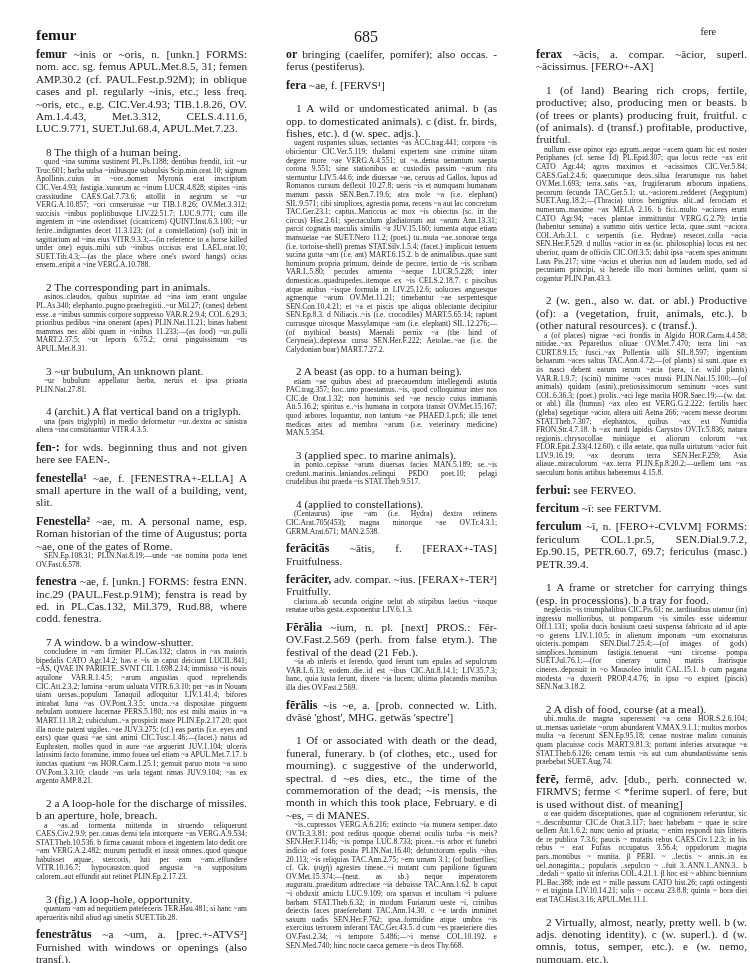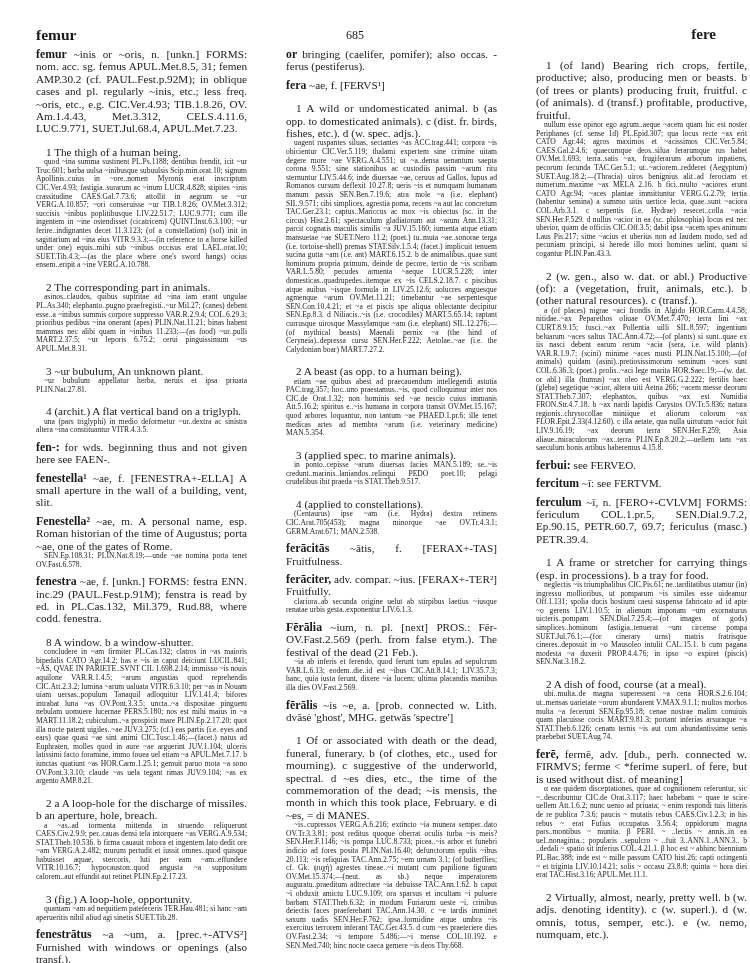--- a/index.html
+++ b/index.html
@@ -1,63 +1,63 @@
 <!DOCTYPE html>
 <html><head>
 <meta charset="utf-8">
 <style>
   html, body { margin:0; padding:0; background:#ffffff; }
   body { width:750px; height:963px; overflow:hidden; position:relative;
          font-family:"Liberation Serif","DejaVu Serif",serif; color:#1a1a1a; }
   .hdr { position:absolute; top:26px; left:0; width:750px; height:20px; }
   .hdr .left { position:absolute; left:36px; font-weight:bold; font-size:15.5px; }
-  .hdr .center { position:absolute; left:346px; top:2px; font-size:12px;font-family:Liberation Serif, serif; }
-  .hdr .right { position:absolute; right:34px; font-weight:bold; font-size:15px; }
+  .hdr .center { position:absolute; left:354px; top:2px; font-size:16px;font-family:Liberation Serif, serif; }
+  .hdr .right { position:absolute; right:34px; font-weight:normal; font-size:10px; }
   .col { position:absolute; top:48px; width:211px; font-size:10.6px; line-height:11.6px; text-align:justify; }
   .c1 { left:36px; } .c2 { left:286px; } .c3 { left:536px; }
   .entry { margin:0 0 6px 0; }
   .lemma { font-weight:bold; font-size:11.8px; }
   .head { font-size:11.2px; line-height:12.4px; }
   .sense { font-size:11.2px; line-height:12.4px; text-indent:10px; margin-top:11px; }
   .cit { font-size:7.6px; line-height:8.6px; text-indent:8px; margin-bottom:2px; color:#222; }
 </style>
 </head>
 <body>
 
 <div class="hdr">
   <span class="left">femur</span>
   <span class="center">685</span>
   <span class="right">fere</span>
 </div>
 
 <div class="col c1" id="col0">
     <div class="entry">
       <div class="head"><span class="lemma">femur</span> ~inis or ~oris, n. [unkn.] FORMS: nom. acc. sg. femus APUL.Met.8.5, 31; femen AMP.30.2 (cf. PAUL.Fest.p.92M); in oblique cases and pl. regularly ~inis, etc.; less freq. ~oris, etc., e.g. CIC.Ver.4.93; TIB.1.8.26, OV. Am.1.4.43, Met.3.312, CELS.4.11.6, LUC.9.771, SUET.Jul.68.4, APUL.Met.7.23.</div>
-      <div class="sense">1 The thigh of a human being.</div>
+      <div class="sense">8 The thigh of a human being.</div>
       <div class="cit">quod ~ina summa sustinent PL.Ps.1188; dentibus frendit, icit ~ur Truc.601; barba uulsa ~inibusque subuulsis Scip.min.orat.10; signum Apollinis..cuius in ~ore..nomen Myronis erat inscriptum CIC.Ver.4.93; fastigia..surarum ac ~inum LUCR.4.828; stipites ~inis crassitudine CAES.Gal.7.73.6; attollit in aegrum se ~ur VERG.A.10.857; ~ori conseruisse ~ur TIB.1.8.26; OV.Met.3.312; succisis ~inibus poplitibusque LIV.22.51.7; LUC.9.771; cum ille ingentem in ~ine ostendisset (cicatricem) QUINT.Inst.6.3.100; ~ur ferire..indignantes decet 11.3.123; (of a constellation) (sol) init in sagittarium ad ~ina eius VITR.9.3.3;—(in reference to a horse killed under one) equis..mihi sub ~inibus occisus erat LAEL.orat.10; SUET.Tib.4.3;—(as the place where one's sword hangs) ocius ensem..eripit a ~ine VERG.A.10.788.</div>
       <div class="sense">2 The corresponding part in animals.</div>
       <div class="cit">asinos..claudos, quibus suptritae ad ~ina iam erant ungulae PL.As.340; elephanto..pugno praefregisti..~ur Mil.27; (canes) debent esse..a ~inibus summis corpore suppresso VAR.R.2.9.4; COL.6.29.3; prioribus pedibus ~ina onerant (apes) PLIN.Nat.11.21; binas habent mammas nec alibi quam in ~inibus 11.233;—(as food) ~ur..pulli MART.2.37.5; ~ur leporis 6.75.2; cerui pinguissimum ~us APUL.Met.8.31.</div>
       <div class="sense">3 ~ur bubulum, An unknown plant.</div>
       <div class="cit">~ur bubulum appellatur herba, neruis et ipsa priuata PLIN.Nat.27.81.</div>
       <div class="sense">4 (archit.) A flat vertical band on a triglyph.</div>
       <div class="cit">una (pars triglyphi) in medio deformetur ~ur..dextra ac sinistra altera ~ina constituantur VITR.4.3.5.</div>
     </div>
     <div class="entry">
       <div class="head"><span class="lemma">fen-:</span> for wds. beginning thus and not given here see FAEN-.</div>
     </div>
     <div class="entry">
       <div class="head"><span class="lemma">fenestella¹</span> ~ae, f. [FENESTRA+-ELLA] A small aperture in the wall of a building, vent, slit.</div>
     </div>
     <div class="entry">
       <div class="head"><span class="lemma">Fenestella²</span> ~ae, m. A personal name, esp. Roman historian of the time of Augustus; porta ~ae, one of the gates of Rome.</div>
       <div class="cit">SEN.Ep.108.31; PLIN.Nat.8.19;—unde ~ae nomina porta tenet OV.Fast.6.578.</div>
     </div>
     <div class="entry">
       <div class="head"><span class="lemma">fenestra</span> ~ae, f. [unkn.] FORMS: festra ENN. inc.29 (PAUL.Fest.p.91M); fenstra is read by ed. in PL.Cas.132, Mil.379, Rud.88, where codd. fenestra.</div>
-      <div class="sense">8 A window. b a window-shutter.</div>
+      <div class="sense">7 A window. b a window-shutter.</div>
       <div class="cit">concludere in ~am firmiter PL.Cas.132; clatros in ~as maioris bipedalis CATO Agr.14.2; has e ~is in caput deiciunt LUCIL.841; ~AS, QVAE IN PARIETE..SVNT CIL 1.698.2.14; immisso ~is nouis aquilone VAR.R.1.4.5; ~arum angustias quod reprehendis CIC.Att.2.3.2; lumina ~arum ualuata VITR.6.3.10; per ~as in Nouam uiam uersas..populum Tanaquil adloquitur LIV.1.41.4; bifores intrabat luna ~as OV.Pont.3.3.5; uncta..~a dispositae pinguem nebulam uomuere lucernae PERS.5.180; nos est mihi maius in ~a MART.11.18.2; cubiculum..~a prospicit mare PLIN.Ep.2.17.20; quot illa nocte patent uigiles..~ae JUV.3.275; (cf.) eas partis (i.e. eyes and ears) quae quasi ~ae sint animi CIC.Tusc.1.46;—(facet.) natus ad Euphraten, molles quod in aure ~ae arguerint JUV.1.104; ulceris latissimi facto foramine, immo fouea uel etiam ~a APUL.Met.7.17. b iunctas quatiunt ~as HOR.Carm.1.25.1; gemuit paruo mota ~a sono OV.Pont.3.3.10; claude ~as uela tegant rimas JUV.9.104; ~as ex argento AMP.8.21.</div>
       <div class="sense">2 a A loop-hole for the discharge of missiles. b an aperture, hole, breach.</div>
       <div class="cit">a ~as..ad tormenta mittenda in struendo reliquerunt CAES.Civ.2.9.9; per..cauas densi tela intorquere ~as VERG.A.9.534; STAT.Theb.10.536. b firma cauauit robora et ingentem lato dedit ore ~am VERG.A.2.482; murum pertudit et iussit omnes..quod quisque habuisset aquae, stercoris, luti per eam ~am..effundere VITR.10.16.7; hypocauston..quod angusta ~a suppositum calorem..aut effundit aut retinet PLIN.Ep.2.17.23.</div>
       <div class="sense">3 (fig.) A loop-hole, opportunity.</div>
       <div class="cit">quantam ~am ad nequitiem patefeceris TER.Hau.481; si hanc ~am aperueritis nihil aliud agi sinetis SUET.Tib.28.</div>
     </div>
     <div class="entry">
       <div class="head"><span class="lemma">fenestrātus</span> ~a ~um, a. [prec.+-ATVS²] Furnished with windows or openings (also transf.).</div>
       <div class="cit">triclinia..ualuata ac ~a facimus VAR.L.8.29; singulis partibus in ea (sc. turri) ~is VITR.10.13.4;—oportuisse hominum pectora ~a et aperta esse, uti non occultos haberent sensus 3.pr.1.</div>
     </div>
@@ -94,20 +94,21 @@
     <div class="entry">
       <div class="head"><span class="lemma">fērālis</span> ~is ~e, a. [prob. connected w. Lith. dvãsė 'ghost', MHG. getwās 'spectre']</div>
       <div class="sense">1 Of or associated with death or the dead, funeral, funerary. b (of clothes, etc., used for mourning). c suggestive of the underworld, spectral. d ~es dies, etc., the time of the commemoration of the dead; ~is mensis, the month in which this took place, February. e di ~es, = di MANES.</div>
       <div class="cit">~is..cupressos VERG.A.6.216; extincto ~ia munera semper..dato OV.Tr.3.3.81; post reditus quoque oberrat oculis turba ~is meis? SEN.Her.F.1146; ~is pompa LUC.8.733; picea..~is arbor et funebri indicio ad fores posita PLIN.Nat.16.40; defunctorum epulis ~ibus 20.113; ~is reliquias TAC.Ann.2.75; ~em urnam 3.1; (of butterflies; cf. Gk. ψυχή) agrestes tineae..~i mutant cum papilione figuram OV.Met.15.374;—(neut. as sb.) neque imperatorem auguratu..praeditum adtrectare ~ia debuisse TAC.Ann.1.62. b caput ~i obduxit amictu LUC.9.109; ora sparsus et incultam ~i puluere barbam STAT.Theb.6.32; in modum Furiarum ueste ~i, crinibus deiectis faces praeferebant TAC.Ann.14.30. c ~e tardis imminet saxum uadis SEN.Her.F.762; ipsa..formidine atque umbra ~is exercitus terrorem inferant TAC.Ger.43.5. d cum ~es praeteriere dies OV.Fast.2.34; ~i tempore 5.486;—~i mense COL.10.192. e SEN.Med.740; hinc nocte caeca gemere ~is deos Thy.668.</div>
       <div class="sense">2 Bringing death or ruin, fatal.</div>
       <div class="cit">~ia dona OV.Met.9.213; Latii ~is Erinys (i.e. Cleopatra) LUC.10.59; rate ~i [SEN.]Oct.312; Caesar..idus Mart. ~es sibi notauit PLIN.Nat.18.237; non ego te contra Stygis ~ia sanxi uota deis STAT.Theb.11.344; bellum uni necessarium, ~e ipsis TAC.Hist.5.25; placuit Thrasyllo scaena ~ium nuptiarum APUL.Met.8.11.</div>
     </div>
   </div>
 <div class="col c3" id="col2">
     <div class="entry">
+      <div class="head"><span class="lemma">ferax</span> ~ācis, a. compar. ~ācior, superl. ~ācissimus. [FERO+-AX]</div>
       <div class="sense">1 (of land) Bearing rich crops, fertile, productive; also, producing men or beasts. b (of trees or plants) producing fruit, fruitful. c (of animals). d (transf.) profitable, productive, fruitful.</div>
       <div class="cit">nullum esse opinor ego agrum..aeque ~acem quam hic est noster Periphanes (cf. sense 1d) PL.Epid.307; qua locus recte ~ax erit CATO Agr.44; agros maximos et ~acissimos CIC.Ver.5.84; CAES.Gal.2.4.6; quaecumque deos..silua ferarumque rus habet OV.Met.1.693; terra..satis ~ax, frugiferarum arborum inpatiens, pecorum fecunda TAC.Ger.5.1; ut..~aciorem..redderet (Aegyptum) SUET.Aug.18.2;—(Thracia) uiros benignius alit..ad ferociam et numerum..maxime ~ax MELA 2.16. b fici..multo ~aciores erunt CATO Agr.94; ~aces plantae immittuntur VERG.G.2.79; tertia (habentur semina) a summo uitis uertice lecta, quae..sunt ~aciora COL.Arb.3.1. c serpentis (i.e. Hydrae) resecet..colla ~acia SEN.Her.F.529. d nullus ~acior in ea (sc. philosophia) locus est nec uberior, quam de officiis CIC.Off.3.5; dabit ipsa ~acem spes animum Laus Pis.217; sitne ~acius et uberius non ad laudem modo, sed ad pecuniam principi, si herede illo mori homines uelint, quam si cogantur PLIN.Pan.43.3.</div>
       <div class="sense">2 (w. gen., also w. dat. or abl.) Productive (of): a (vegetation, fruit, animals, etc.). b (other natural resources). c (transf.).</div>
       <div class="cit">a (of places) nigrae ~aci frondis in Algido HOR.Carm.4.4.58; nitidae..~ax Peparethos oliuae OV.Met.7.470; terra lini ~ax CURT.8.9.15; fusci..~ax Pollentia uilli SIL.8.597; ingentium beluarum ~aces saltus TAC.Ann.4.72;—(of plants) si sunt..quae ex iis nasci debent earum rerum ~acia (sera, i.e. wild plants) VAR.R.1.9.7; (scini) minime ~aces musti PLIN.Nat.15.100;—(of animals) quidam (asini)..pretiosissimorum seminum ~aces sunt COL.6.36.3; (poet.) prolis..~aci lege marita HOR.Saec.19;—(w. dat. or abl.) illa (humus) ~ax oleo est VERG.G.2.222; fertilis haec (gleba) segetique ~acior, altera uiti Aetna 266; ~acem messe deorum STAT.Theb.7.307; elephantos, quibus ~ax est Numidia FRON.Str.4.7.18. b ~ax nardi lapidis Carystos OV.Tr.5.836; natura regionis..chrysocollae miniique et aliorum colorum ~ax FLOR.Epit.2.33(4.12.60). c illa aetate, qua nulla uirtutum ~acior fuit LIV.9.16.19; ~ax deorum terra SEN.Her.F.259; Asia aliaue..miraculorum ~ax..terra PLIN.Ep.8.20.2;—uellem tam ~ax saeculum bonis artibus haberemus 4.15.8.</div>
     </div>
     <div class="entry">
       <div class="head"><span class="lemma">ferbui:</span> see FERVEO.</div>
     </div>
     <div class="entry">
       <div class="head"><span class="lemma">fercitum</span> ~ī: see FERTVM.</div>

